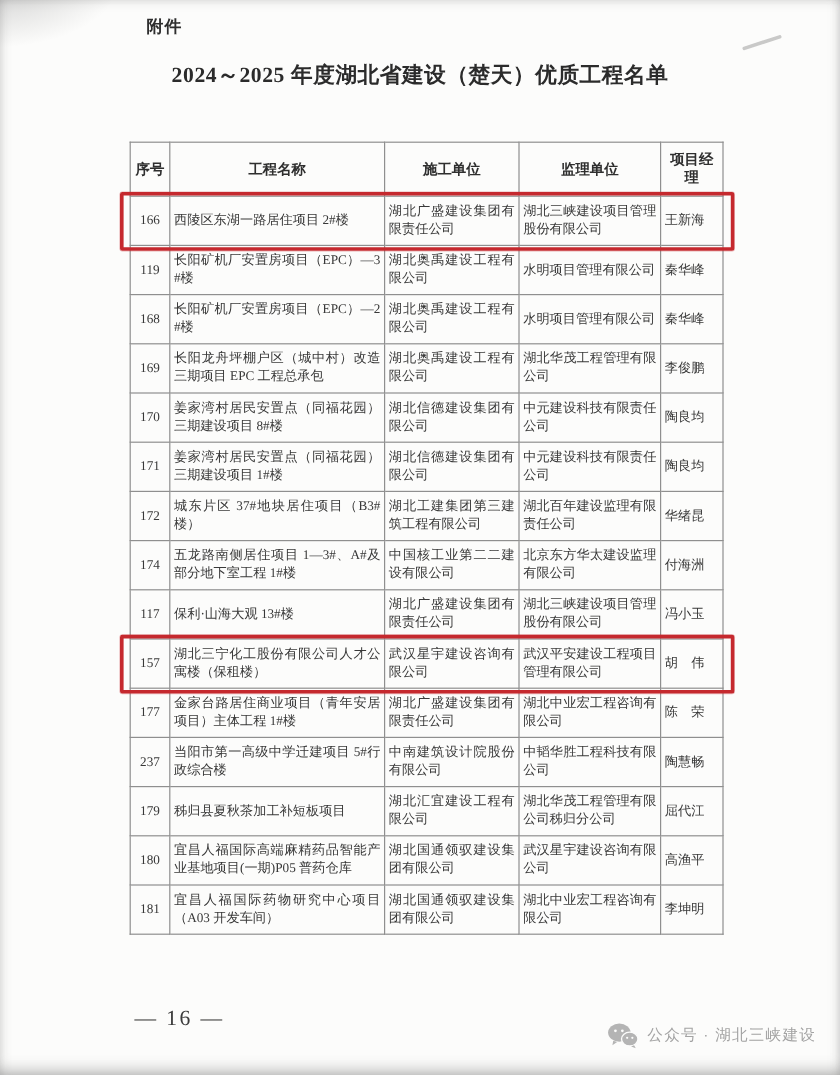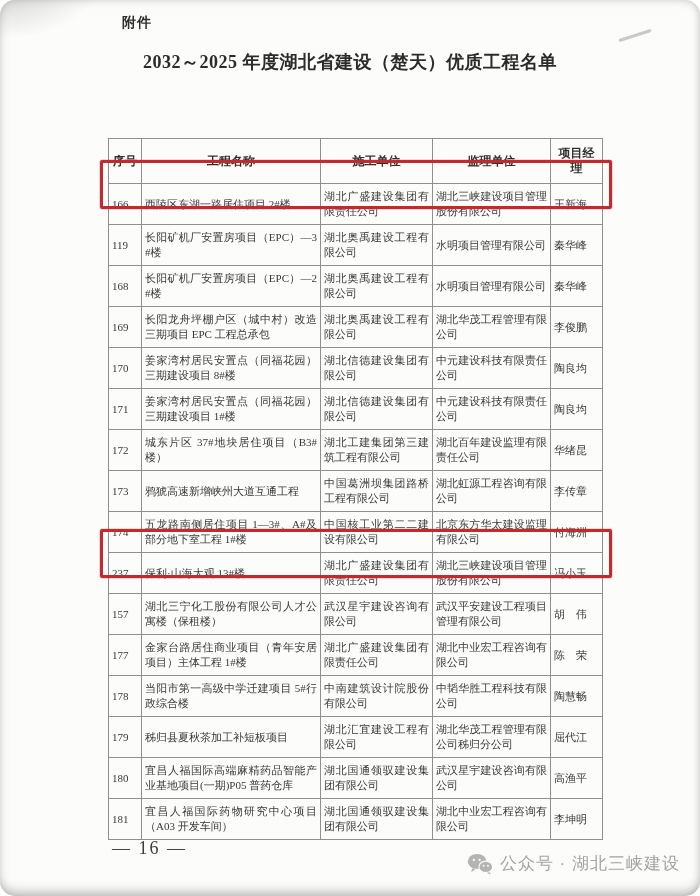--- a/index.html
+++ b/index.html
@@ -10,91 +10,90 @@
   }
   .photo {
     position: relative; width: 700px; height: 896px;
     background: #fcfcfb;
     box-shadow:
       inset 0 -10px 12px -7px rgba(90,90,90,0.45),
       inset -7px 0 10px -7px rgba(120,120,120,0.35),
       inset 7px 0 10px -7px rgba(120,120,120,0.25),
       inset 0 7px 10px -7px rgba(120,120,120,0.30);
     overflow: hidden;
-    border-radius: 15px;
   }
   .corner-shade {
     position: absolute; left: -30px; top: -30px; width: 130px; height: 70px;
     background: radial-gradient(ellipse at 20% 20%, rgba(120,120,120,0.35), rgba(120,120,120,0) 70%);
     pointer-events: none;
   }
   .artifact-tr {
     position: absolute; right: 48px; top: 34px; width: 34px; height: 3px;
     background: rgba(150,150,150,0.5); transform: rotate(-18deg);
     border-radius: 2px; pointer-events: none;
   }
   .attachment {
     position: absolute; left: 122px; top: 14px;
     font-size: 14px; font-weight: bold; color: #2e2e2e; letter-spacing: 1px;
   }
   .doc-title {
     position: absolute; left: 0; top: 50px; width: 700px;
     text-align: center; font-size: 18px; font-weight: bold; color: #2b2b2b;
     letter-spacing: 0.5px;
   }
-  .tbl-wrap { position: absolute; left: 108px; top: 118px; width: 494px; margin-top: 20px; }
+  .tbl-wrap { position: absolute; left: 108px; top: 118px; width: 494px; }
   table.list {
     border-collapse: collapse; width: 494px; table-layout: fixed;
     color: #383838;
   }
   table.list th, table.list td {
     border: 1px solid #8f8f8f;
     vertical-align: middle;
     font-size: 11px; line-height: 15px;
     padding: 5px 3px;
     word-break: break-all;
   }
   table.list th {
     font-size: 12px; font-weight: bold; color: #2f2f2f;
     text-align: center; padding: 7px 2px; line-height: 15px;
   }
   col.c-no { width: 33px; }
   col.c-name { width: 179px; }
   col.c-contractor { width: 112px; }
   col.c-supervisor { width: 118px; }
   col.c-manager { width: 52px; }
-  td.no { text-align: left; }
+  td.no { text-align: center; }
   td.name, td.contractor, td.supervisor { text-align: justify; text-align-last: left; }
   td.manager { padding-left: 1px; padding-right: 1px; }
   .page-number {
     position: absolute; left: 112px; top: 838px;
     font-size: 18px; color: #3c3c3c; letter-spacing: 2px; text-align: right;
   }
   .watermark {
     position: absolute; right: 20px; top: 852px;
     display: flex; align-items: center; gap: 7px;
-    color: #a3a3a3; font-size: 17px;
+    color: #a3a3a3; font-size: 13px;
     font-family: "Liberation Sans", "DejaVu Sans", sans-serif;
     letter-spacing: 1px;
   }
   .watermark svg { display: block; opacity: 0.75; }
   .red-box {
     position: absolute; border: 3px solid #c5292e; border-radius: 2px;
     pointer-events: none; box-shadow: 0 0 0 0.5px rgba(197,41,46,0.35);
   }
 </style>
 </head>
 <body>
 
 <div class="photo">
   <div class="corner-shade"></div>
   <div class="artifact-tr"></div>
 
   <div class="attachment">附件</div>
-  <div class="doc-title">2032～2025 年度湖北省建设（楚天）优质工程名单</div>
+  <div class="doc-title">2024～2025 年度湖北省建设（楚天）优质工程名单</div>
 
   <div class="tbl-wrap">
     <table class="list">
       <colgroup>
         <col class="c-no">
           <col class="c-name">
           <col class="c-contractor">
           <col class="c-supervisor">
           <col class="c-manager">
       </colgroup>
@@ -151,56 +150,49 @@
     <td class="manager">陶良均</td>
   </tr>
           <tr>
     <td class="no">172</td>
     <td class="name">城东片区 37#地块居住项目（B3#楼）</td>
     <td class="contractor">湖北工建集团第三建筑工程有限公司</td>
     <td class="supervisor">湖北百年建设监理有限责任公司</td>
     <td class="manager">华绪昆</td>
   </tr>
           <tr>
-    <td class="no">173</td>
-    <td class="name">鸦猇高速新增峡州大道互通工程</td>
-    <td class="contractor">中国葛洲坝集团路桥工程有限公司</td>
-    <td class="supervisor">湖北虹源工程咨询有限公司</td>
-    <td class="manager">李传章</td>
-  </tr>
-          <tr>
     <td class="no">174</td>
     <td class="name">五龙路南侧居住项目 1—3#、A#及部分地下室工程 1#楼</td>
     <td class="contractor">中国核工业第二二建设有限公司</td>
     <td class="supervisor">北京东方华太建设监理有限公司</td>
     <td class="manager">付海洲</td>
   </tr>
           <tr class="hl">
-    <td class="no">237</td>
+    <td class="no">117</td>
     <td class="name">保利·山海大观 13#楼</td>
     <td class="contractor">湖北广盛建设集团有限责任公司</td>
     <td class="supervisor">湖北三峡建设项目管理股份有限公司</td>
     <td class="manager">冯小玉</td>
   </tr>
           <tr>
     <td class="no">157</td>
     <td class="name">湖北三宁化工股份有限公司人才公寓楼（保租楼）</td>
     <td class="contractor">武汉星宇建设咨询有限公司</td>
     <td class="supervisor">武汉平安建设工程项目管理有限公司</td>
     <td class="manager">胡　伟</td>
   </tr>
           <tr>
     <td class="no">177</td>
     <td class="name">金家台路居住商业项目（青年安居项目）主体工程 1#楼</td>
     <td class="contractor">湖北广盛建设集团有限责任公司</td>
     <td class="supervisor">湖北中业宏工程咨询有限公司</td>
     <td class="manager">陈　荣</td>
   </tr>
           <tr>
-    <td class="no">178</td>
+    <td class="no">237</td>
     <td class="name">当阳市第一高级中学迁建项目 5#行政综合楼</td>
     <td class="contractor">中南建筑设计院股份有限公司</td>
     <td class="supervisor">中韬华胜工程科技有限公司</td>
     <td class="manager">陶慧畅</td>
   </tr>
           <tr>
     <td class="no">179</td>
     <td class="name">秭归县夏秋茶加工补短板项目</td>
     <td class="contractor">湖北汇宜建设工程有限公司</td>
     <td class="supervisor">湖北华茂工程管理有限公司秭归分公司</td>

